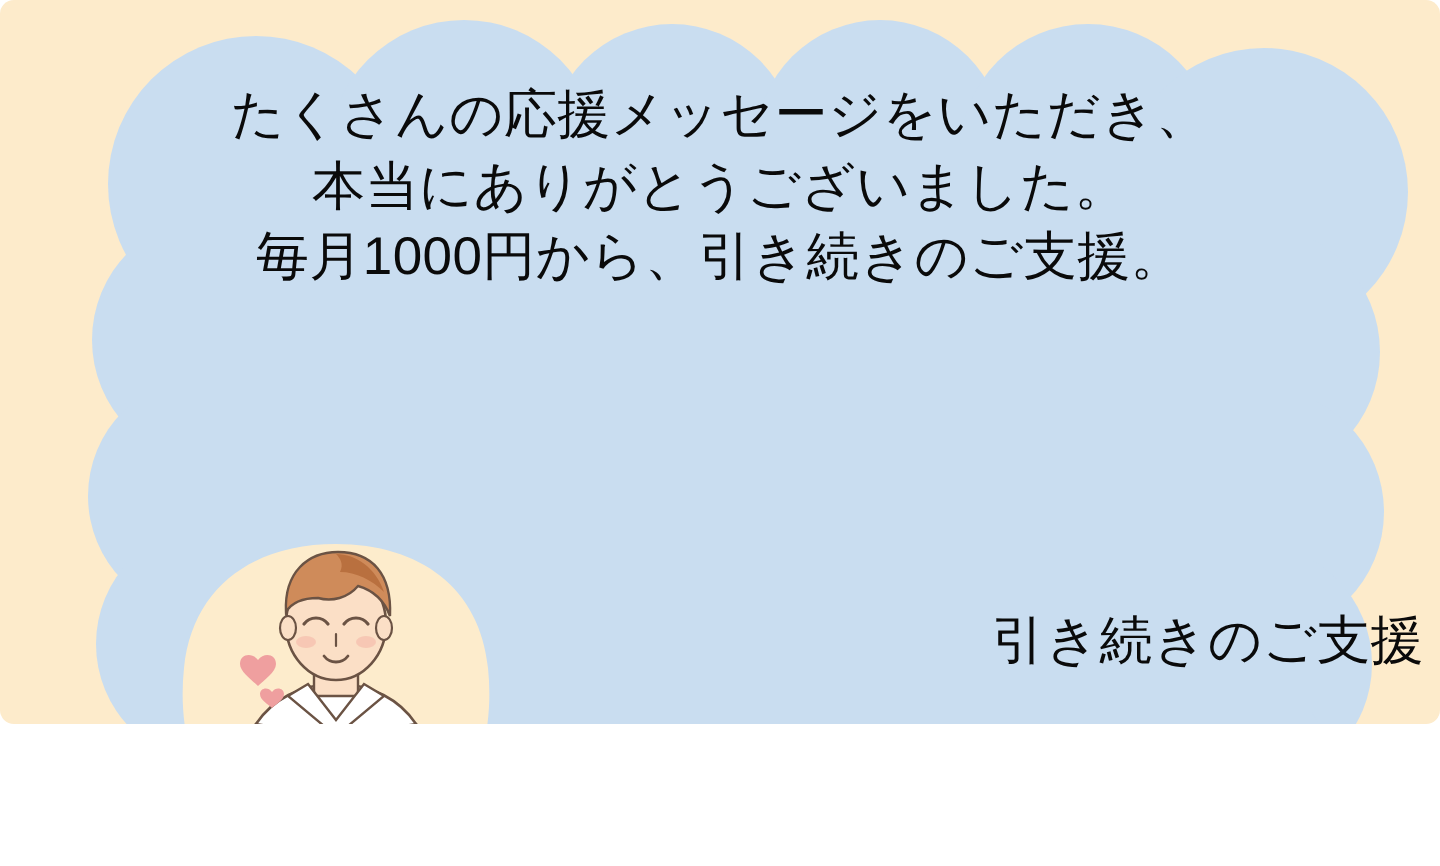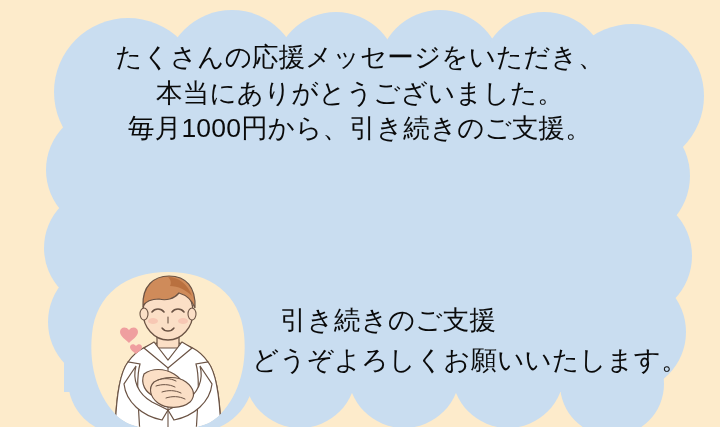--- a/index.html
+++ b/index.html
@@ -9,23 +9,24 @@
   }
   body {
     width: 720px;
     height: 433px;
     overflow: hidden;
     font-family: "Liberation Sans", "DejaVu Sans", sans-serif;
   }
   #stage {
     position: relative;
     width: 720px;
-    height: 427px;
+    height: 362px;
     background: #fdebcb;
     overflow: hidden;
+    border-radius: 7px;
   }
 
   
   #cloud-svg {
     position: absolute;
     left: 0;
     top: 0;
     width: 720px;
     height: 433px;
     display: block;
@@ -52,21 +53,21 @@
   #closing-block {
     position: absolute;
     left: 252px;
     top: 300px;
     width: 460px;
     color: #0a0a0a;
     font-size: 26.5px;
     line-height: 40px;
     letter-spacing: 0.2px;
     white-space: nowrap;
-    text-align: left;
+    text-align: right;
   }
   #closing-block .closing-line {
     display: block;
   }
   #closing-block .closing-line.indent {
     padding-left: 28px;
   }
 
   
   #illustration {
@@ -117,21 +118,20 @@
   </svg>
 
   <div id="message-block">
     <span class="msg-line">たくさんの応援メッセージをいただき、</span>
     <span class="msg-line">本当にありがとうございました。</span>
     <span class="msg-line">毎月1000円から、引き続きのご支援。</span>
   </div>
 
   <div id="closing-block">
     <span class="closing-line indent">引き続きのご支援</span>
-    <span class="closing-line">どうぞよろしくお願いいたします。</span>
   </div>
 
   <div id="illustration">
     <svg viewBox="0 0 172 165">
       <defs>
         <clipPath id="blobClip">
           <path d="M86 4 C128 4 158 26 162 66 C166 104 152 140 128 154 C110 164 62 164 44 154
                    C20 140 6 104 10 66 C14 26 44 4 86 4 Z"></path>
         </clipPath>
       </defs>

